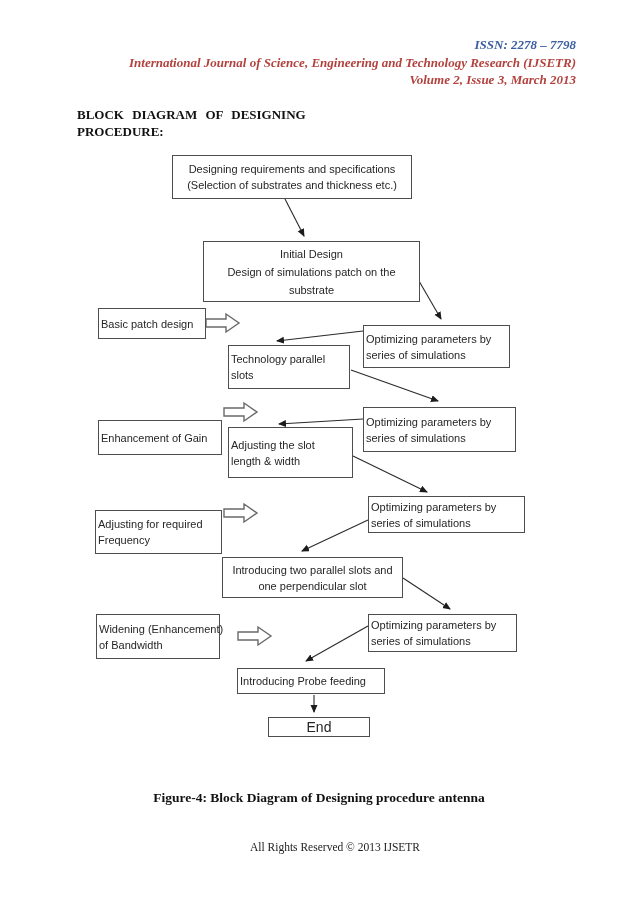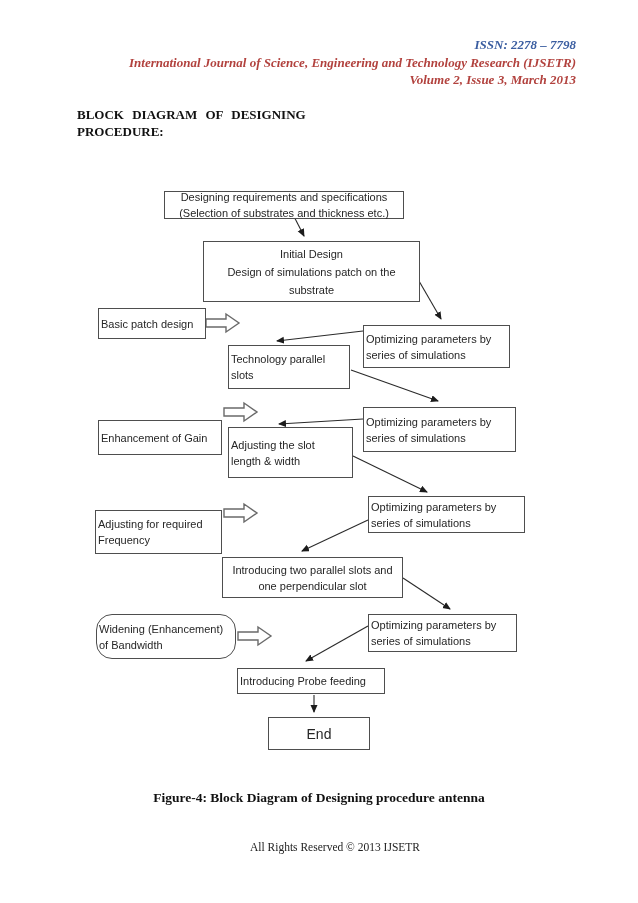--- a/index.html
+++ b/index.html
@@ -25,35 +25,35 @@
   .overlay{position:absolute;left:0;top:0;width:638px;height:903px;pointer-events:none;}
   .node{
     position:absolute;box-sizing:border-box;background:#fff;
     border:1.5px solid #4e4e4e;
     font-family:"Liberation Sans",sans-serif;font-size:11px;line-height:16px;color:#262626;
     display:flex;flex-direction:column;justify-content:center;
   }
   .node span{white-space:nowrap;}
   .node.center{align-items:center;text-align:center;}
   .node.left{align-items:flex-start;padding-left:2px;}
-  .n-req   {left:164px;top:155px;width:240px;height:28px;margin-top:36px;}
+  .n-req   {left:172px;top:155px;width:240px;height:44px;}
   .n-init  {left:203px;top:241px;width:217px;height:61px;line-height:18px;}
   .n-basic {left:98px; top:308px;width:108px;height:31px;}
   .n-opt1  {left:363px;top:325px;width:147px;height:43px;}
   .n-par   {left:228px;top:345px;width:122px;height:44px;}
   .n-gain  {left:98px; top:420px;width:124px;height:35px;}
   .n-opt2  {left:363px;top:407px;width:153px;height:45px;}
   .n-adj   {left:228px;top:427px;width:125px;height:51px;}
   .n-freq  {left:95px; top:490px;width:127px;height:44px;margin-top:20px;}
   .n-opt3  {left:368px;top:496px;width:157px;height:37px;}
   .n-two   {left:222px;top:557px;width:181px;height:41px;}
-  .n-wide  {left:96px; top:614px;width:140px;height:45px;border-radius:16px;}
+  .n-wide  {left:96px; top:614px;width:124px;height:45px;}
   .n-opt4  {left:368px;top:614px;width:149px;height:38px;}
   .n-probe {left:237px;top:668px;width:148px;height:26px;}
-  .n-end   {left:268px;top:717px;width:102px;height:33px;font-size:14px;}
+  .n-end   {left:268px;top:717px;width:102px;height:20px;font-size:14px;}
   
   .fig-caption{
     position:absolute;left:0;top:790px;width:638px;text-align:center;
     font-weight:bold;font-size:13.5px;color:#111;
   }
   .page-footer{
     position:absolute;left:0;top:841px;width:638px;text-align:center;
     font-size:11.5px;color:#222;margin-left:16px;
   }
 </style>

